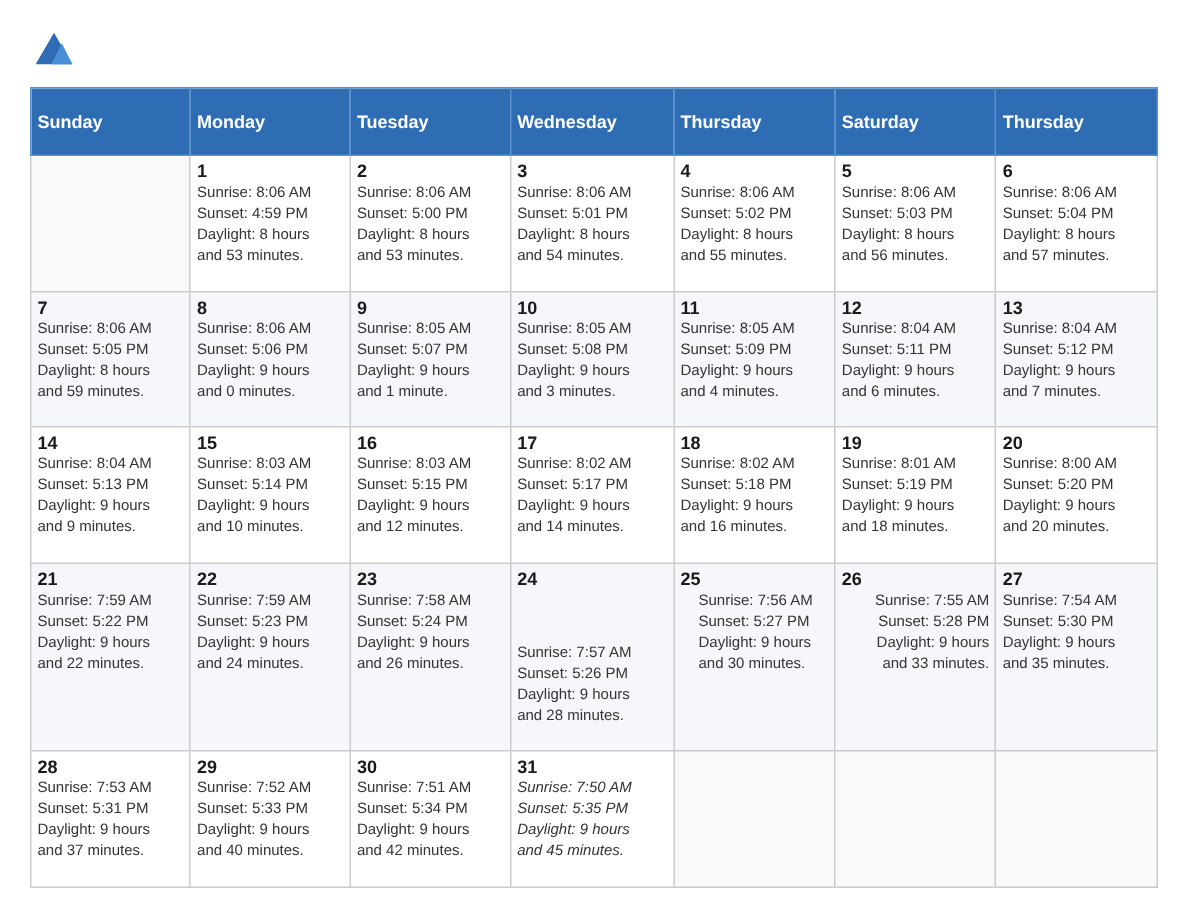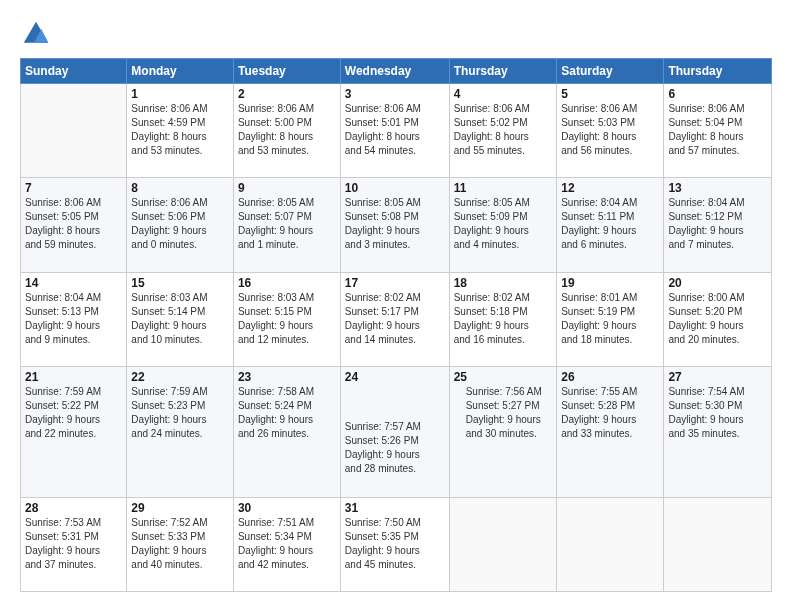--- a/index.html
+++ b/index.html
@@ -52,21 +52,21 @@
     }
     .calendar-table {
       width: 100%;
       border-collapse: collapse;
       flex: 1;
       font-size: 10.5px;
     }
     .calendar-table th {
       background-color: #2e6db4;
       color: white;
-      padding: 5px 4px;
+      padding: 15px 4px;
       text-align: left;
       font-size: 12px;
       font-weight: bold;
       border: 1px solid #5a90cc;
     }
     .calendar-table td {
       border: 1px solid #ccc;
       vertical-align: top;
       padding: 3px 4px;
       width: 113px;
@@ -304,21 +304,21 @@
           </td>
           <td>
             <span class="day-number">25</span>
             <div class="day-info" style="white-space: pre-line; margin-left: 12px;">Sunrise: 7:56 AM
 Sunset: 5:27 PM
 Daylight: 9 hours
 and 30 minutes.</div>
           </td>
           <td>
             <span class="day-number">26</span>
-            <div class="day-info" style="white-space: pre-line;">Sunrise: 7:55 AM
+            <div class="day-info" style="white-space: pre-line; text-align: right;">Sunrise: 7:55 AM
 Sunset: 5:28 PM
 Daylight: 9 hours
 and 33 minutes.</div>
           </td>
           <td>
             <span class="day-number">27</span>
             <div class="day-info" style="white-space: pre-line;">Sunrise: 7:54 AM
 Sunset: 5:30 PM
 Daylight: 9 hours
 and 35 minutes.</div>
@@ -341,21 +341,21 @@
           </td>
           <td>
             <span class="day-number">30</span>
             <div class="day-info" style="white-space: pre-line;">Sunrise: 7:51 AM
 Sunset: 5:34 PM
 Daylight: 9 hours
 and 42 minutes.</div>
           </td>
           <td>
             <span class="day-number">31</span>
-            <div class="day-info" style="white-space: pre-line;">Sunrise: 7:50 AM
+            <div class="day-info" style="white-space: pre-line; font-style: italic;">Sunrise: 7:50 AM
 Sunset: 5:35 PM
 Daylight: 9 hours
 and 45 minutes.</div>
           </td>
           <td class="empty-cell"></td>
           <td class="empty-cell"></td>
           <td class="empty-cell"></td>
         </tr>
       </tbody>
   </table>

